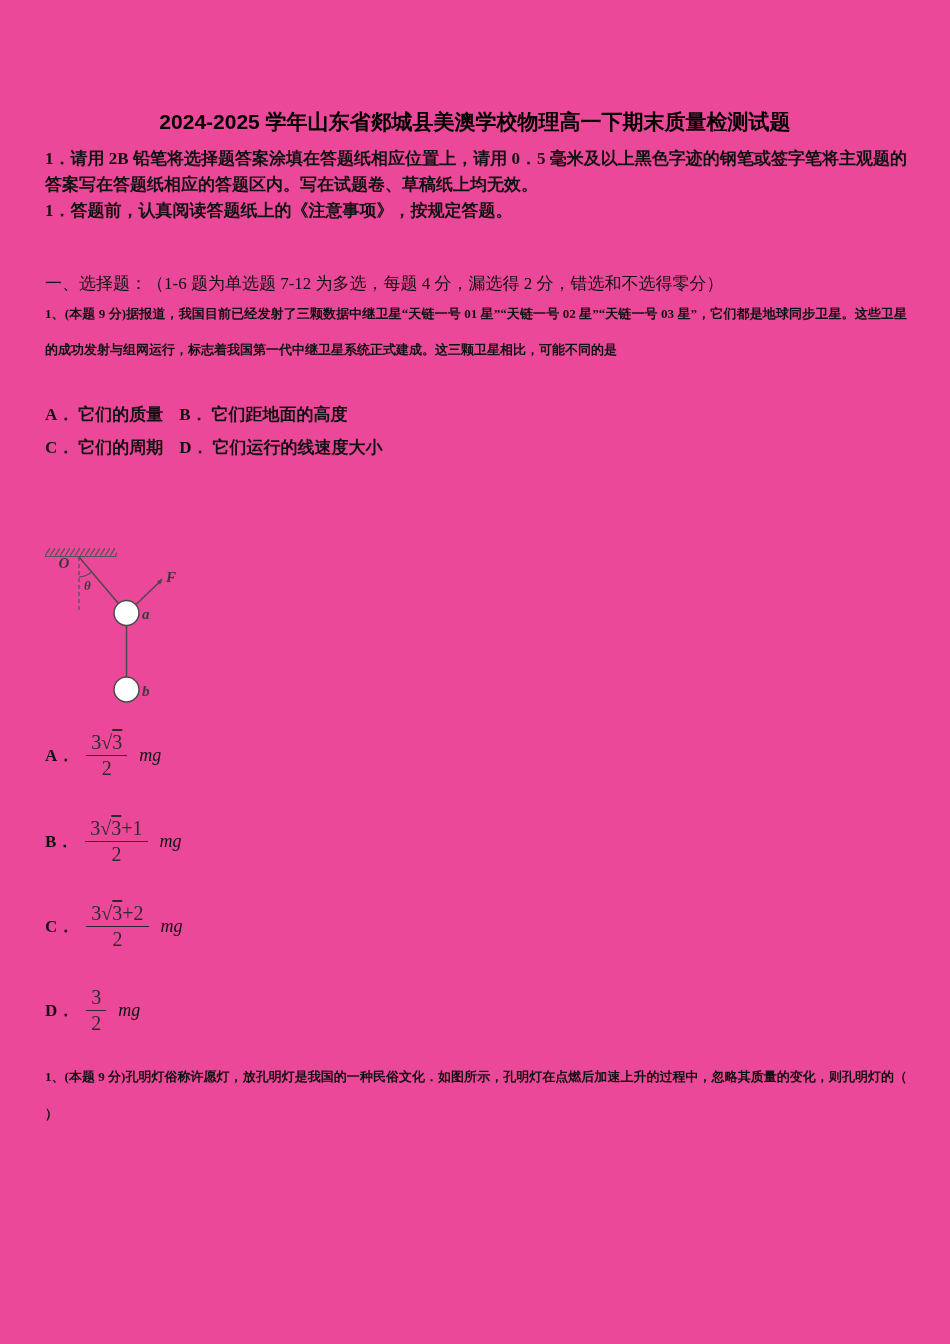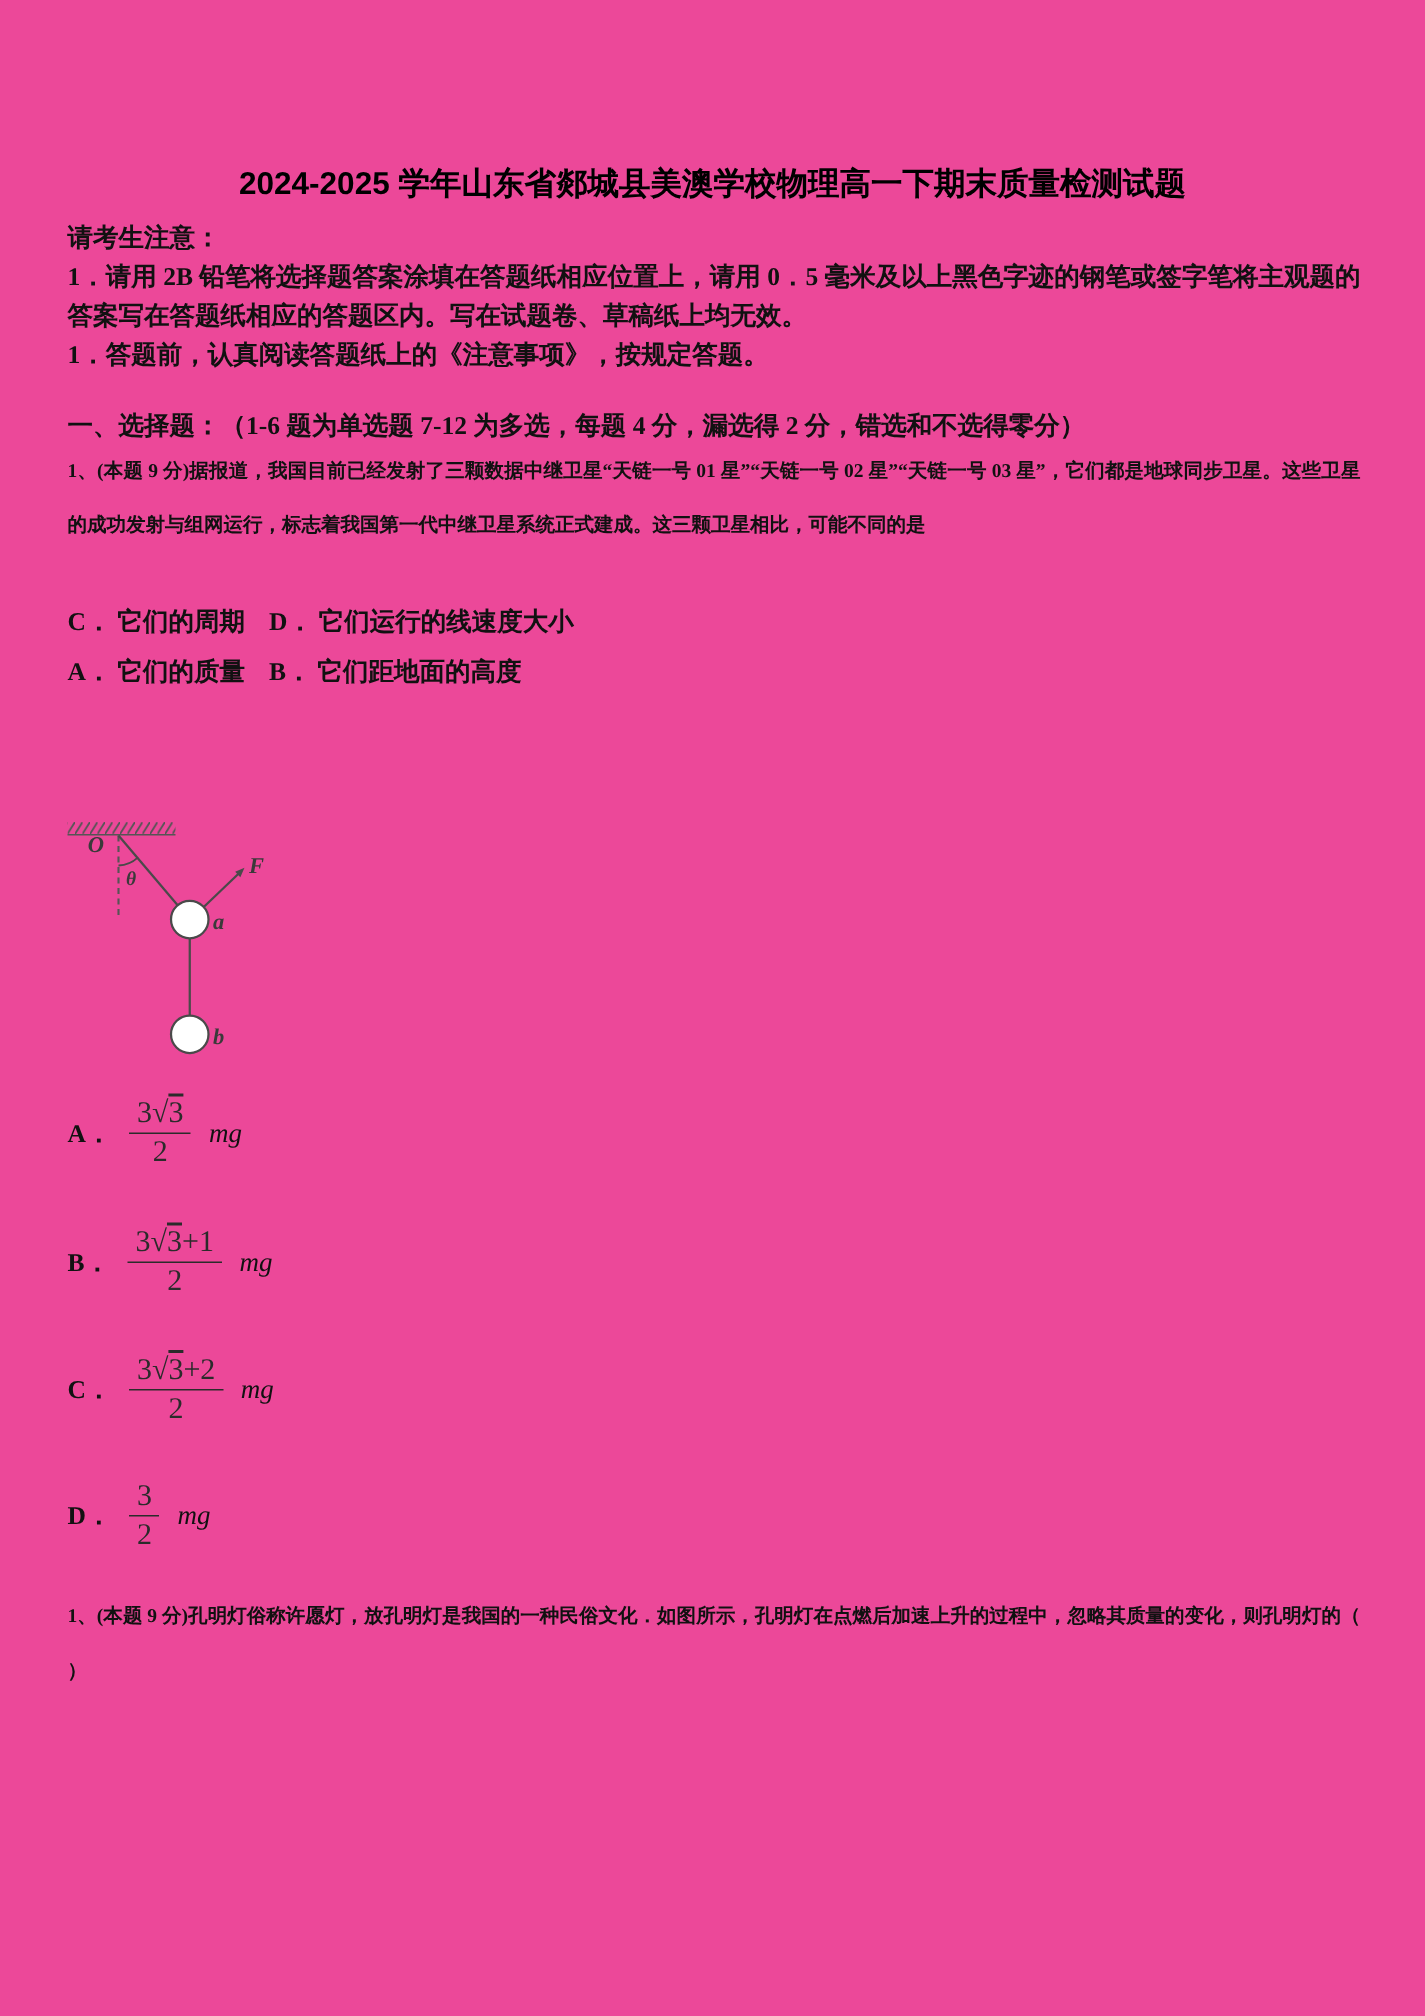--- a/index.html
+++ b/index.html
@@ -34,21 +34,21 @@
     font-weight: bold;
     line-height: 26px;
     text-align: justify;
   }
   .section-heading {
     position: absolute;
     top: 272px;
     left: 45px;
     width: 870px;
     font-size: 17px;
-    font-weight: bold;
+    font-weight: normal;
     line-height: 24px;
   }
   .q-para {
     position: absolute;
     left: 45px;
     width: 862px;
     font-size: 13px;
     font-weight: bold;
     line-height: 37px;
     text-align: justify;
@@ -121,37 +121,36 @@
   }
 </style>
 </head>
 <body>
 
 <div class="page">
 
   <h1 class="title">2024-2025 学年山东省郯城县美澳学校物理高一下期末质量检测试题</h1>
 
   <div class="notice">
-    <p>请考生注意：</p>
     <p>1．请用 2B 铅笔将选择题答案涂填在答题纸相应位置上，请用 0．5 毫米及以上黑色字迹的钢笔或签字笔将主观题的答案写在答题纸相应的答题区内。写在试题卷、草稿纸上均无效。</p>
     <p>1．答题前，认真阅读答题纸上的《注意事项》，按规定答题。</p>
   </div>
 
   <p class="section-heading">一、选择题：（1-6 题为单选题 7-12 为多选，每题 4 分，漏选得 2 分，错选和不选得零分）</p>
 
   <p class="q-para q1-para">1、(本题 9 分)据报道，我国目前已经发射了三颗数据中继卫星“天链一号 01 星”“天链一号 02 星”“天链一号 03 星”，它们都是地球同步卫星。这些卫星的成功发射与组网运行，标志着我国第一代中继卫星系统正式建成。这三颗卫星相比，可能不同的是</p>
 
   <div class="q1-options">
+    <div class="q1-row">
+      <span class="q1-opt-col1"><span class="opt-label">A．</span><span>它们的质量</span></span>
+      <span><span class="opt-label">B．</span><span>它们距地面的高度</span></span>
+    </div>
     <div class="q1-row">
       <span class="q1-opt-col1"><span class="opt-label">C．</span><span>它们的周期</span></span>
       <span><span class="opt-label">D．</span><span>它们运行的线速度大小</span></span>
-    </div>
-    <div class="q1-row">
-      <span class="q1-opt-col1"><span class="opt-label">A．</span><span>它们的质量</span></span>
-      <span><span class="opt-label">B．</span><span>它们距地面的高度</span></span>
     </div>
   </div>
 
 
   <div class="figure-wrap">
     <svg width="170" height="165" viewBox="0 0 170 165">
       <defs>
         <pattern id="hatch" width="5" height="8" patternUnits="userSpaceOnUse">
           <line x1="0" y1="8" x2="5" y2="0" stroke="#555555" stroke-width="1.2"></line>
         </pattern>

